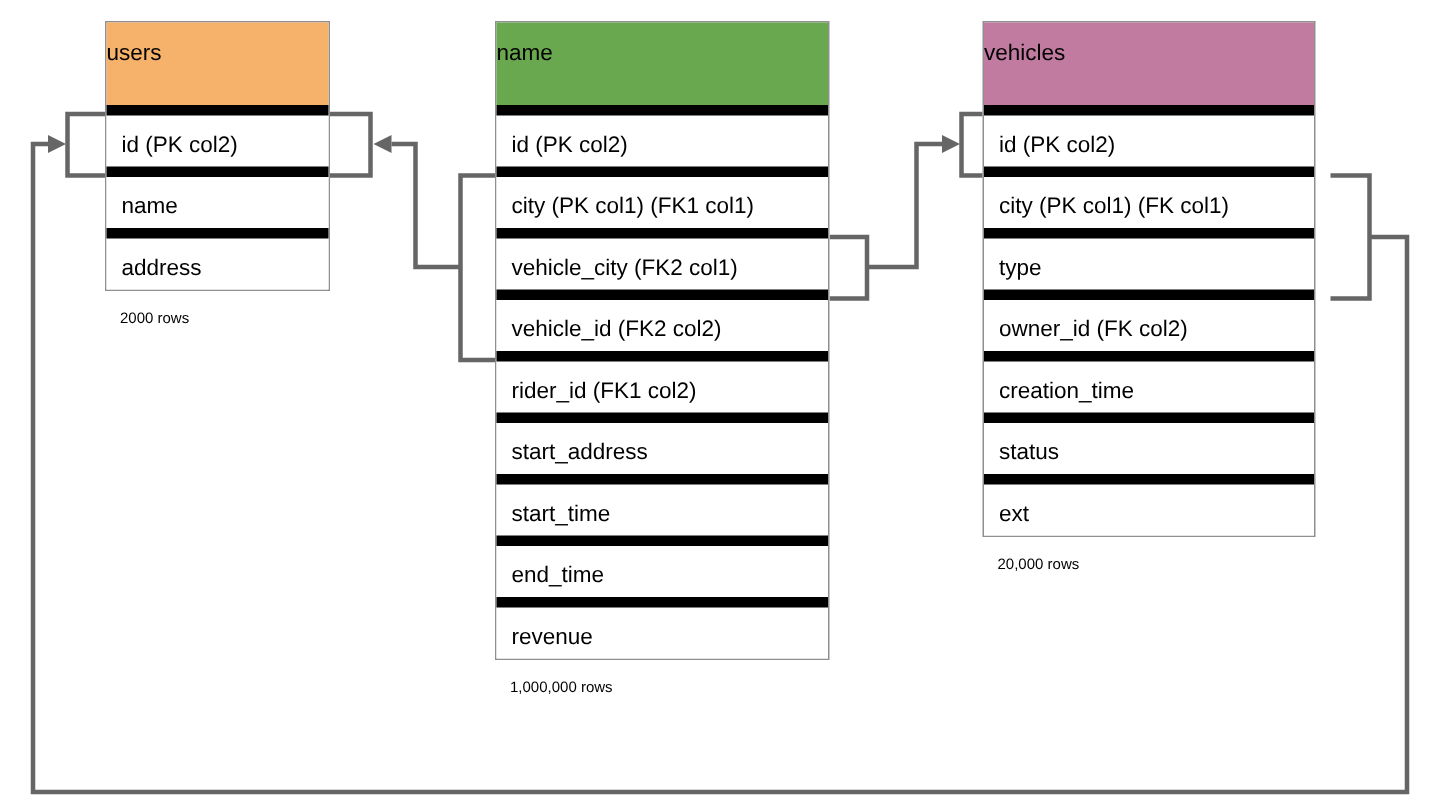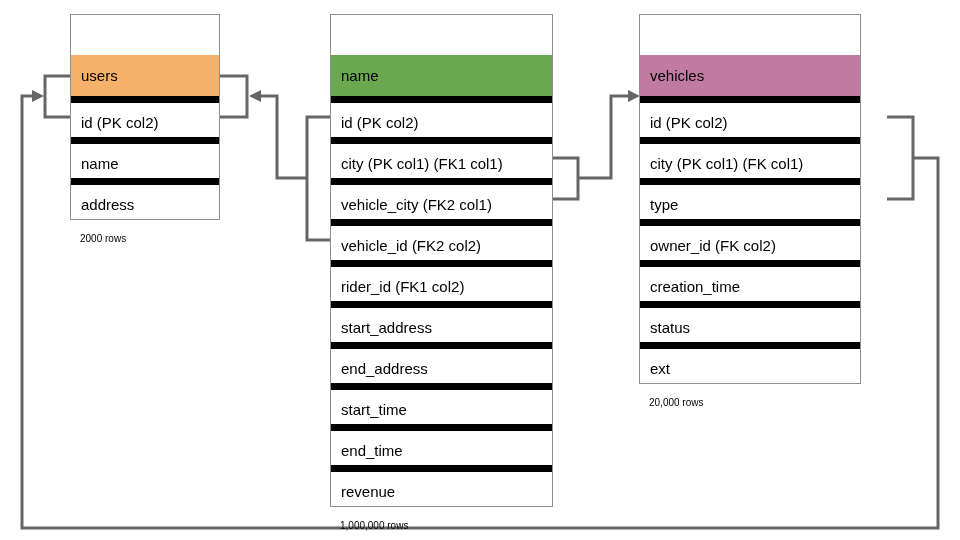--- a/index.html
+++ b/index.html
@@ -34,26 +34,24 @@
   .dbtable {
     position: absolute;
     font-size: 15px;
     color: #000000;
   }
   .tbox {
     border: 1px solid #8f8f8f;
     background: #ffffff;
   }
   .thead {
-    height: 41px;
+    height: 55px;
     line-height: 41px;
-    padding-left: 10px;
     white-space: nowrap;
     overflow: hidden;
-    margin-top: 40px;
   }
   .cell {
     box-sizing: border-box;
     height: 41px;
     line-height: 40px;
     border-top: 7px solid #000000;
     padding-left: 10px;
     background: #ffffff;
     white-space: nowrap;
     overflow: hidden;
@@ -63,21 +61,21 @@
   .vehicles-head { background: #c27ba0; }
   .rowcount {
     margin-top: 13px;
     padding-left: 10px;
     font-size: 10px;
     color: #000000;
     white-space: nowrap;
   }
   .t-users { left: 70px; top: 14px; width: 150px; }
   .t-rides { left: 330px; top: 14px; width: 223px; }
-  .t-vehicles { left: 639px; top: 14px; width: 222px; }
+  .t-vehicles { left: 655px; top: 14px; width: 222px; }
 </style>
 </head>
 <body>
 
 <div class="canvas">
 
   <svg class="connectors" viewBox="0 0 960 540" xmlns="http://www.w3.org/2000/svg">
 
     <path d="M913,158 H938 V528 H22 V96 H32"></path>
     <polygon points="44,96 32,90 32,102"></polygon>
@@ -108,21 +106,20 @@
 
   <div class="dbtable t-rides">
     <div class="tbox">
       <div class="thead rides-head">name</div>
       <div class="cell">id (PK col2)</div>
       <div class="cell">city (PK col1) (FK1 col1)</div>
       <div class="cell">vehicle_city (FK2 col1)</div>
       <div class="cell">vehicle_id (FK2 col2)</div>
       <div class="cell">rider_id (FK1 col2)</div>
       <div class="cell">start_address</div>
-      <div class="cell">end_address</div>
       <div class="cell">start_time</div>
       <div class="cell">end_time</div>
       <div class="cell">revenue</div>
     </div>
     <div class="rowcount">1,000,000 rows</div>
   </div>
 
   <div class="dbtable t-vehicles">
     <div class="tbox">
       <div class="thead vehicles-head">vehicles</div>

